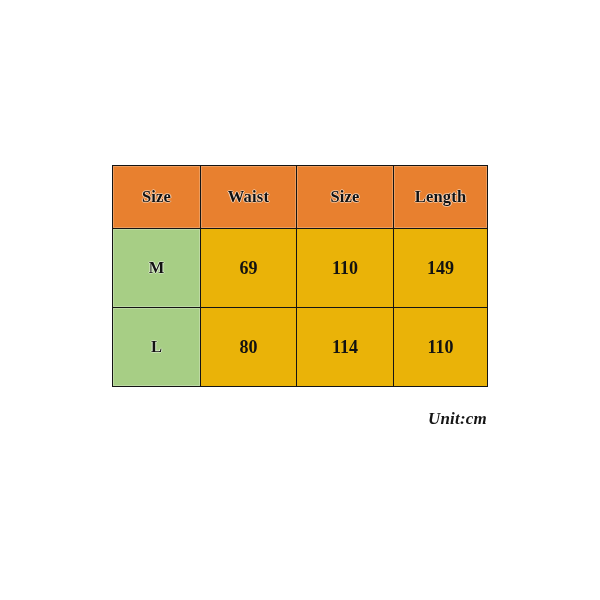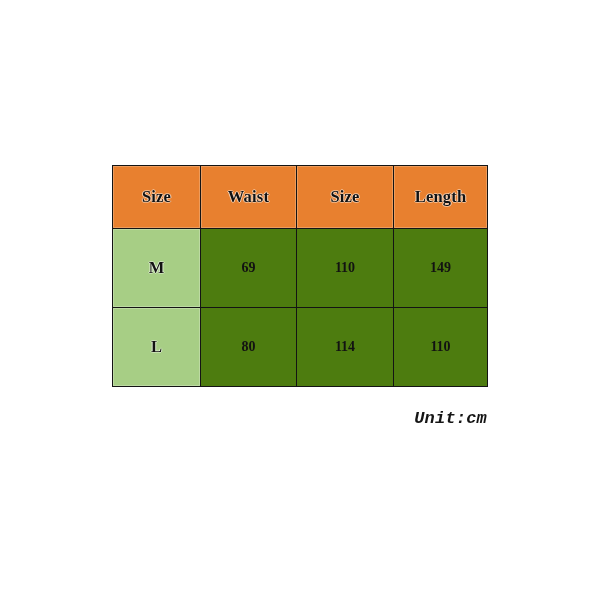--- a/index.html
+++ b/index.html
@@ -60,43 +60,43 @@
        1px 0 0 rgba(255,255,255,0.55),
       -1px 0 0 rgba(255,255,255,0.55),
        0 1px 0 rgba(255,255,255,0.45),
        0 -1px 0 rgba(255,255,255,0.45);
     box-shadow: inset 0 0 0 1px rgba(255,255,255,0.22);
   }
 
   
   .chart-table tbody td {
     height: 46px;
-    font-size: 14px;
-    background: #4d7c0f;
+    font-size: 18px;
+    background: #eab308;
   }
 
   .chart-table tbody td.size-cell {
     background: #a7ce85;
     font-size: 16.5px;
     text-shadow:
        1px 0 0 rgba(255,255,255,0.5),
       -1px 0 0 rgba(255,255,255,0.5),
        0 1px 0 rgba(255,255,255,0.4),
        0 -1px 0 rgba(255,255,255,0.4);
     box-shadow: inset 0 0 0 1px rgba(255,255,255,0.25);
   }
 
   
   .unit-note {
     position: absolute;
     left: 287px;
     top: 409px;
     width: 200px;
     text-align: right;
-    font-family: Liberation Mono, monospace;
+    font-family: Liberation Serif, serif;
     font-style: italic;
     font-weight: bold;
     font-size: 17px;
     color: #151515;
     letter-spacing: 0.2px;
   }
 </style>
 </head>
 <body>
 

